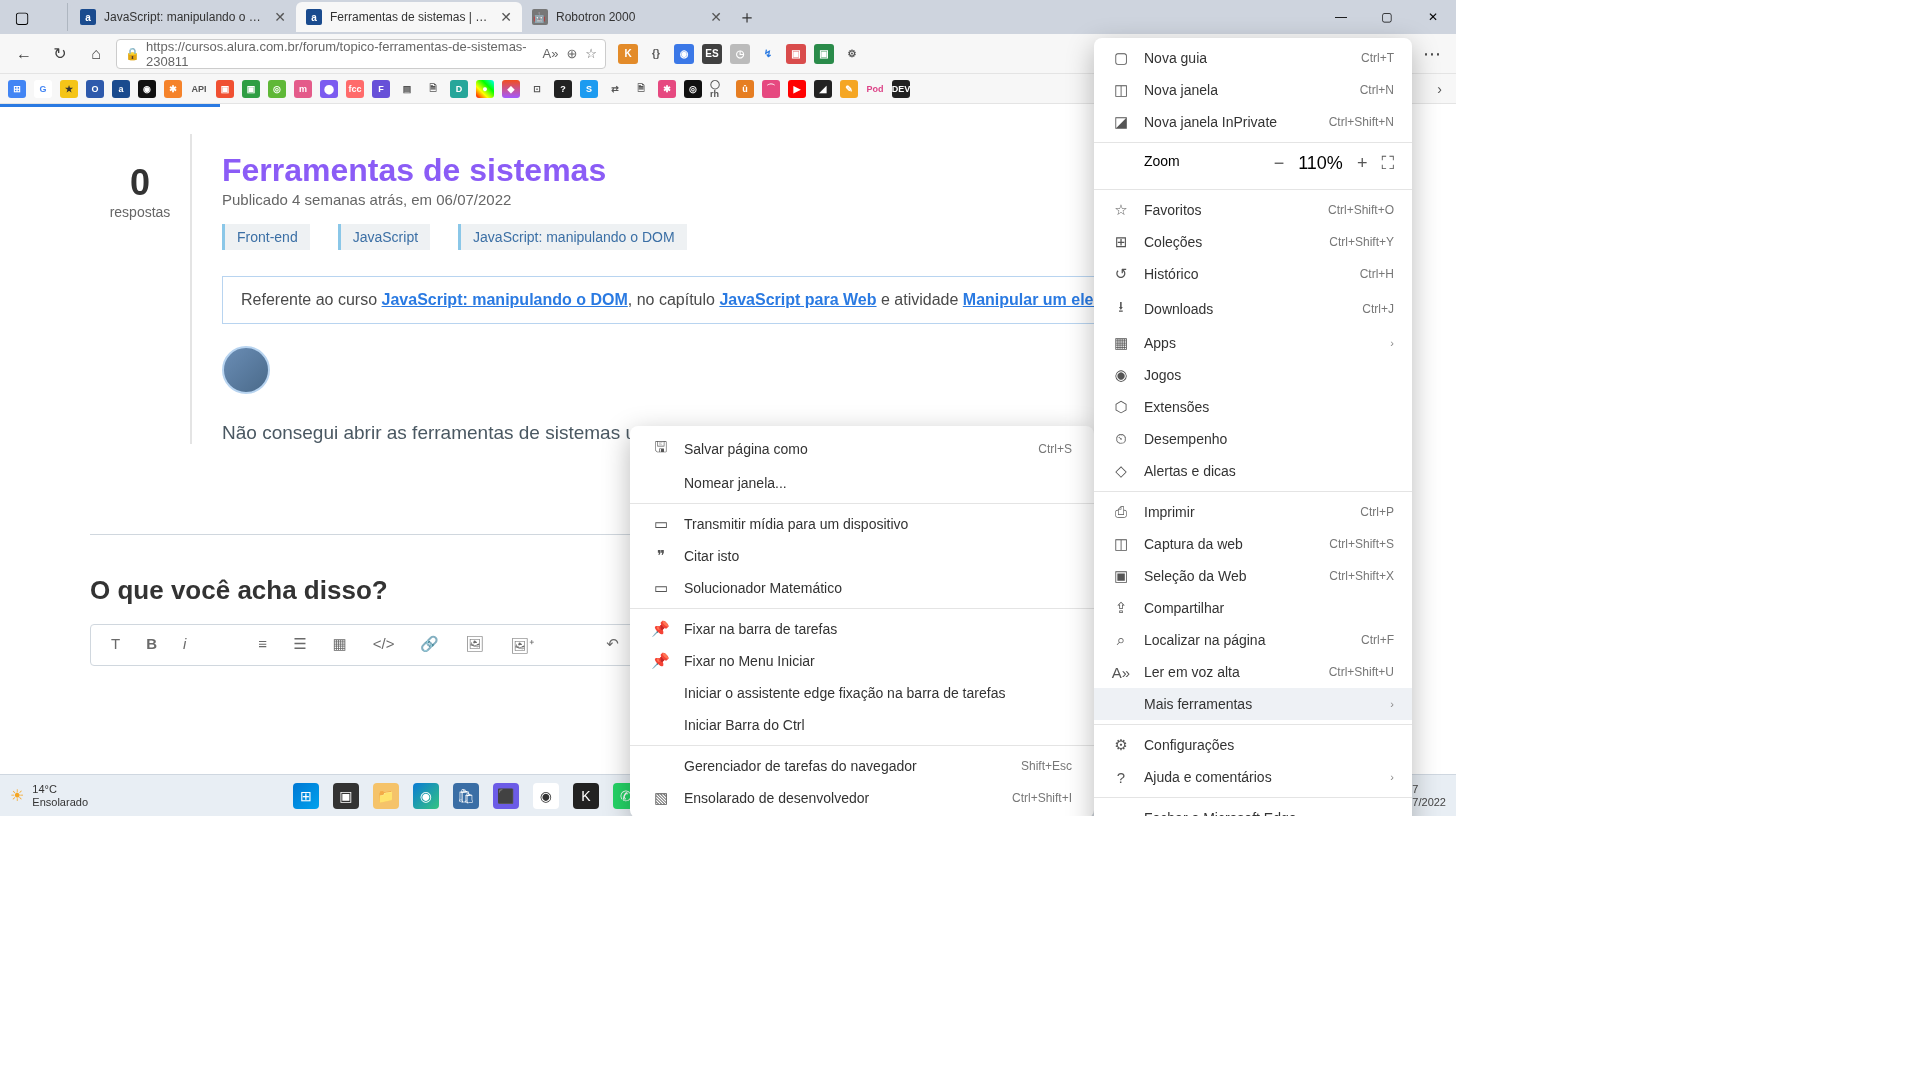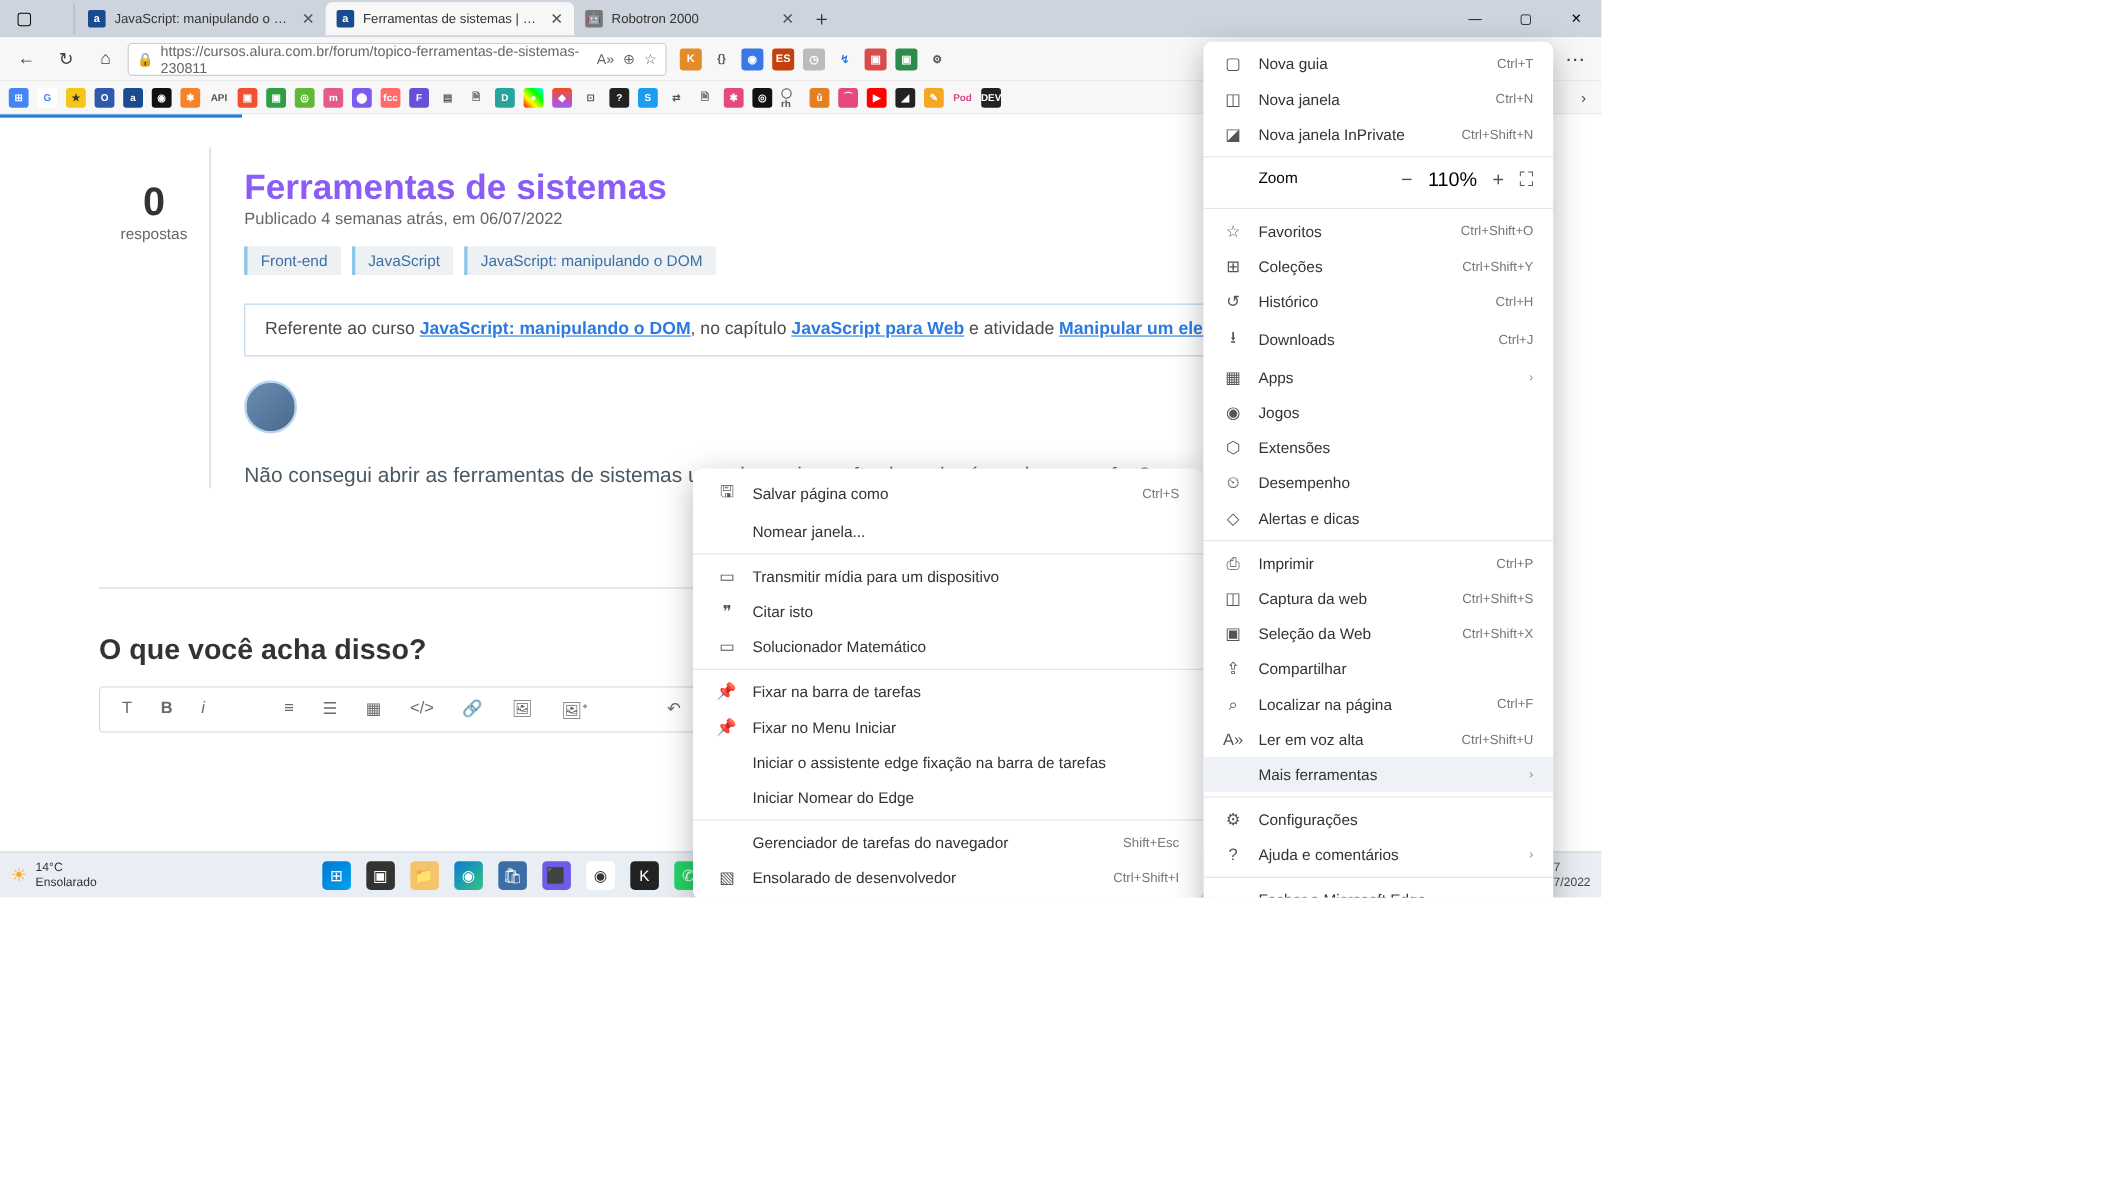--- a/index.html
+++ b/index.html
@@ -34,21 +34,21 @@
 
 .page { position: relative; padding: 30px 0 0 0; background: #fff; }
 .blue-line { height: 3px; background: #2a7ae2; position: absolute; top: 0; left: 0; width: 220px; }
 .page-content { display: flex; padding: 0 0 0 90px; }
 .responses-col { width: 100px; text-align: center; padding-top: 28px; }
 .resp-num { font-size: 36px; font-weight: bold; color: #333; }
 .resp-label { font-size: 14px; color: #666; }
 .main-col { flex: 1; border-left: 2px solid #e4e4e4; padding-left: 30px; padding-top: 18px; max-width: 1040px; }
 .title { font-size: 32px; font-weight: 700; color: #8b5cf6; }
 .published { font-size: 15px; color: #666; margin-top: 2px; }
-.tags { margin-top: 16px; display: flex; gap: 10px; }
+.tags { margin-top: 16px; display: flex; gap: 28px; }
 .tag { background: #eef1f3; color: #3b6fa5; padding: 5px 12px; font-size: 14px; border-left: 3px solid #8ac7e8; }
 .ref-box { margin-top: 26px; border: 1px solid #b8d4f0; padding: 14px 18px; font-size: 16px; color: #4a4a4a; }
 .ref-box .link { color: #2a7ae2; font-weight: 700; text-decoration: underline; }
 .author-row { margin-top: 22px; display: flex; align-items: center; gap: 14px; }
 .avatar { width: 48px; height: 48px; border-radius: 50%; background: linear-gradient(135deg,#6a8db5,#4a6a8a); border: 2px solid #b8d4f0; }
 .author-name { color: #2a7ae2; font-size: 18px; font-weight: 700; }
 .author-meta { font-size: 15px; color: #7a7a7a; }
 .author-meta .bold { font-weight: 700; color: #4a4a4a; }
 .author-role { font-size: 13px; color: #888; font-style: italic; }
 .question { margin-top: 28px; font-size: 19px; color: #4a5862; }
@@ -124,21 +124,21 @@
     <span class="url-right">
       <span>A»</span>
       <span>⊕</span>
       <span>☆</span>
     </span>
   </div>
   <div class="ext-icons">
     <div class="ext-icon" style="background:#e38b29">K</div>
     <div class="ext-icon" style="color:#555">{}</div>
     <div class="ext-icon" style="background:#3b78e7">◉</div>
-    <div class="ext-icon" style="background:#c2410c">ES</div>
+    <div class="ext-icon" style="background:#404040">ES</div>
     <div class="ext-icon" style="background:#bbb">◷</div>
     <div class="ext-icon" style="color:#2a7ae2">↯</div>
     <div class="ext-icon" style="background:#d94c4c">▣</div>
     <div class="ext-icon" style="background:#2a8b4a">▣</div>
     <div class="ext-icon" style="color:#555">⚙</div>
   </div>
   <div class="settings-dots">⋯</div>
 </div>
 
 <div class="bookmarks-bar">
@@ -256,21 +256,21 @@
   <div class="menu-item">
     <span class="menu-icon-slot">📌</span>
     <span class="menu-label">Fixar no Menu Iniciar</span>
   </div>
   <div class="menu-item">
     <span class="menu-icon-slot"></span>
     <span class="menu-label">Iniciar o assistente edge fixação na barra de tarefas</span>
   </div>
   <div class="menu-item">
     <span class="menu-icon-slot"></span>
-    <span class="menu-label">Iniciar Nomear do Edge</span>
+    <span class="menu-label">Iniciar Barra do Ctrl</span>
   </div>
   <div class="menu-sep"></div>
   <div class="menu-item">
     <span class="menu-icon-slot"></span>
     <span class="menu-label">Gerenciador de tarefas do navegador</span>
     <span class="menu-shortcut">Shift+Esc</span>
   </div>
   <div class="menu-item">
     <span class="menu-icon-slot">▧</span>
     <span class="menu-label">Ensolarado de desenvolvedor</span>

